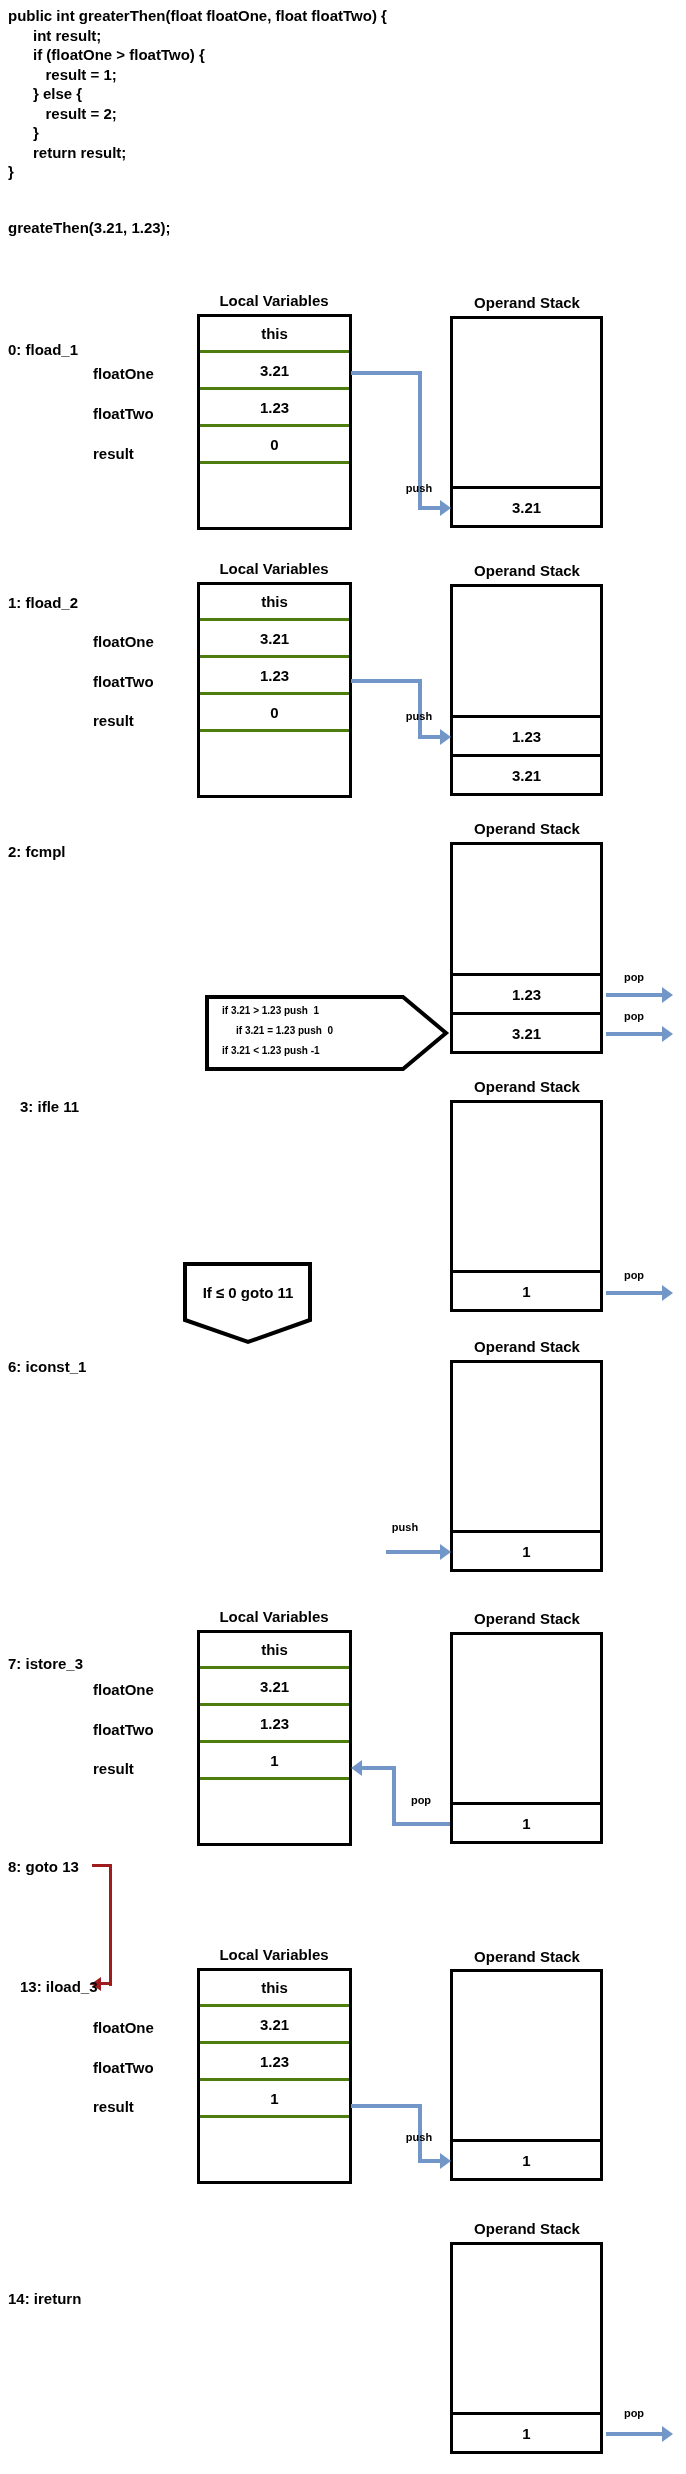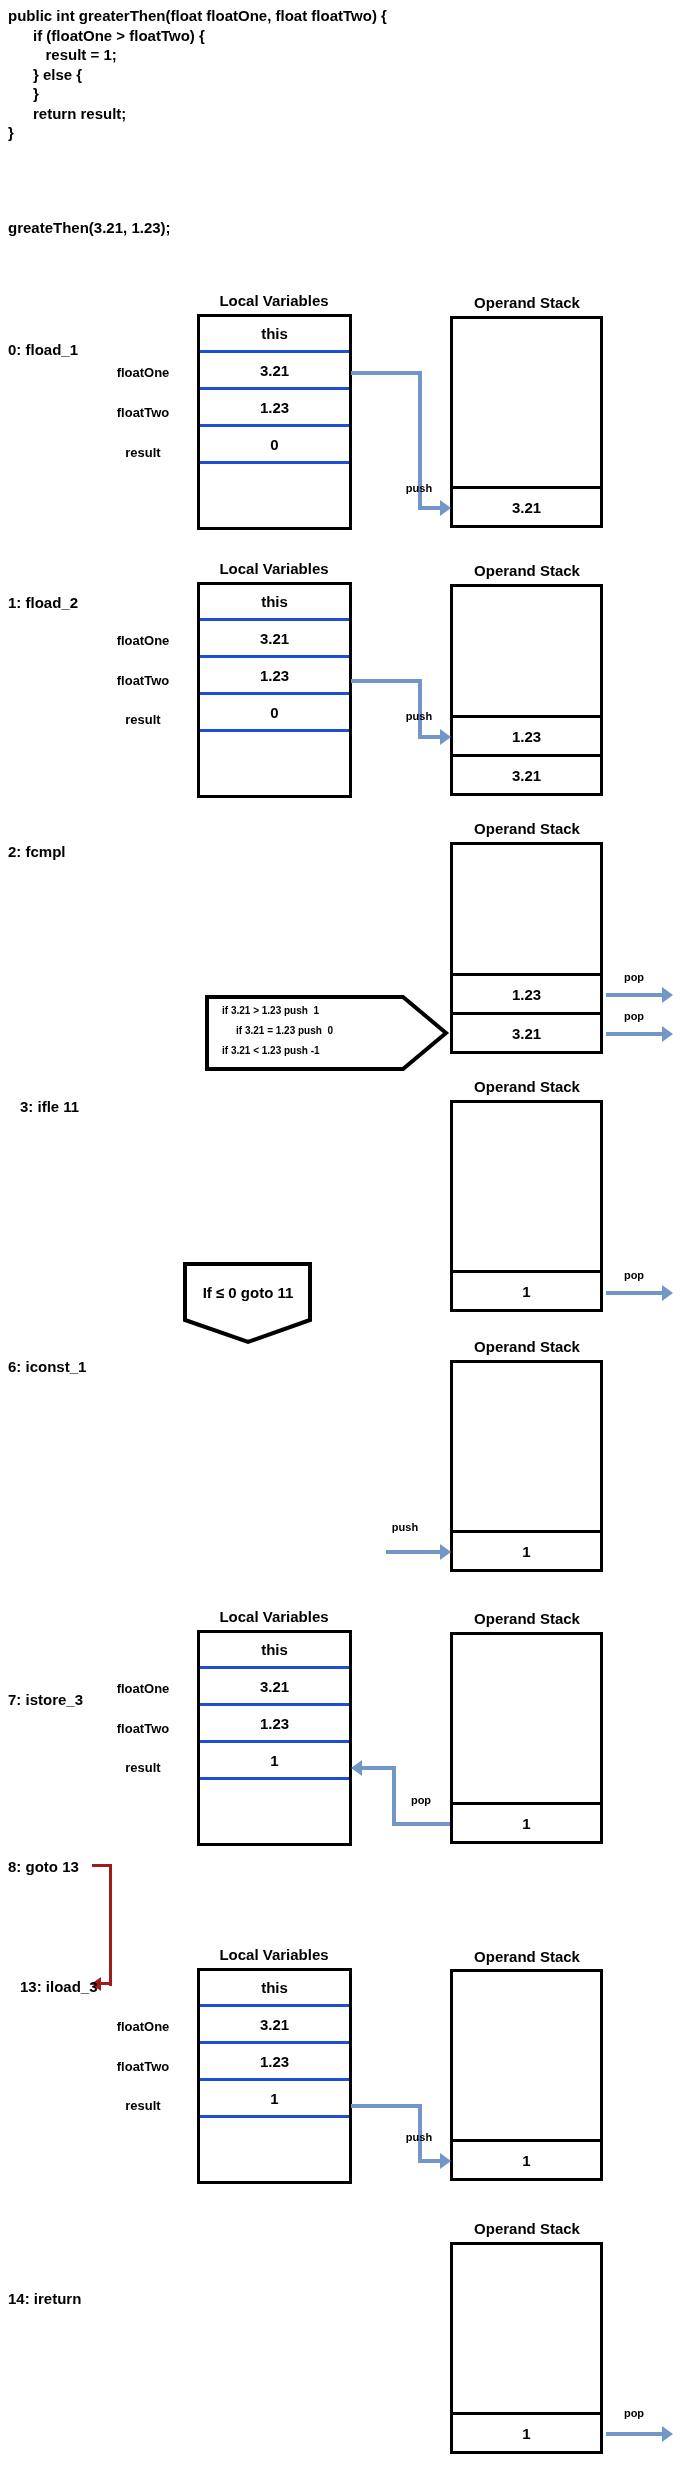--- a/index.html
+++ b/index.html
@@ -5,29 +5,29 @@
   html,body{margin:0;padding:0;background:#fff;}
   .canvas{position:relative;width:686px;height:2474px;background:#fff;overflow:hidden;
           font-family:"Liberation Sans",sans-serif;font-weight:bold;color:#000;}
   .abs{position:absolute;}
   .codeline{white-space:pre;font-size:15px;line-height:19.5px;}
   .callline{white-space:pre;font-size:15px;}
   .inst{font-size:15px;white-space:nowrap;}
   .title{font-size:15px;text-align:center;}
   .lvbox{position:absolute;left:197px;width:155px;height:216px;border:3px solid #000;
          box-sizing:border-box;background:#fff;display:flex;flex-direction:column;}
-  .lvrow{border-bottom:3px solid #1d4ed8;height:37px;box-sizing:border-box;flex:0 0 auto;
+  .lvrow{border-bottom:3px solid #4d7c0f;height:37px;box-sizing:border-box;flex:0 0 auto;
          display:flex;align-items:center;justify-content:center;font-size:15px;}
   .lvrow.first{height:36px;}
   .lvrow.last{flex:1 1 auto;border-bottom:none;}
   .stackbox{position:absolute;left:450px;width:153px;height:212px;border:3px solid #000;
             box-sizing:border-box;background:#fff;display:flex;flex-direction:column;justify-content:flex-end;}
   .scell{border-top:3px solid #000;height:39px;box-sizing:border-box;flex:0 0 auto;
          display:flex;align-items:center;justify-content:center;font-size:15px;}
-  .rowlab{position:absolute;left:93px;width:100px;text-align:center;font-size:13px;}
+  .rowlab{position:absolute;left:93px;width:100px;text-align:left;font-size:15px;}
   .hl{position:absolute;height:4px;background:var(--arrow_blue);}
   .vl{position:absolute;width:4px;background:var(--arrow_blue);}
   .ah-r{position:absolute;width:0;height:0;border-top:8px solid transparent;
         border-bottom:8px solid transparent;border-left:11px solid var(--arrow_blue);}
   .ah-l{position:absolute;width:0;height:0;border-top:8px solid transparent;
         border-bottom:8px solid transparent;border-right:11px solid var(--arrow_blue);}
   .hl.red{height:3px;background:var(--arrow_red);}
   .vl.red{width:3px;background:var(--arrow_red);}
   .ah-l.redh{border-top-width:7px;border-bottom-width:7px;border-right-width:10px;
              border-right-color:var(--arrow_red);}
@@ -35,23 +35,25 @@
   .notetxt{position:absolute;white-space:pre;font-size:10px;line-height:20px;}
   svg{position:absolute;overflow:visible;}
 </style>
 </head>
 <body>
 
 <div class="canvas">
 
   <div class="abs" style="left:8px;top:6px;">
     <div class="codeline">public int greaterThen(float floatOne, float floatTwo) {</div>
+    <div class="codeline">      int result;</div>
     <div class="codeline">      if (floatOne &gt; floatTwo) {</div>
     <div class="codeline">         result = 1;</div>
     <div class="codeline">      } else {</div>
+    <div class="codeline">         result = 2;</div>
     <div class="codeline">      }</div>
     <div class="codeline">      return result;</div>
     <div class="codeline">}</div>
   </div>
   <div class="abs callline" style="left:8px;top:219px;">greateThen(3.21, 1.23);</div>
 
   <div class="abs title" style="left:194px;top:292px;width:160px;">Local Variables</div>
   <div class="abs title" style="left:446px;top:294px;width:162px;">Operand Stack</div>
   <div class="abs inst" style="left:8px;top:341px;">0: fload_1</div>
   <div class="lvbox" style="top:314px;">
@@ -132,21 +134,21 @@
   <div class="abs inst" style="left:8px;top:1358px;">6: iconst_1</div>
   <div class="stackbox" style="top:1360px;">
     <div class="scell">1</div>
   </div>
   <div class="hl" style="left:386px;top:1550px;width:54px;"></div>
   <div class="ah-r" style="left:440px;top:1544px;"></div>
   <div class="pplabel" style="left:380px;top:1521px;width:50px;">push</div>
 
   <div class="abs title" style="left:194px;top:1608px;width:160px;">Local Variables</div>
   <div class="abs title" style="left:446px;top:1610px;width:162px;">Operand Stack</div>
-  <div class="abs inst" style="left:8px;top:1655px;margin-top:36px;">7: istore_3</div>
+  <div class="abs inst" style="left:8px;top:1655px;">7: istore_3</div>
   <div class="lvbox" style="top:1630px;">
     <div class="lvrow first">this</div>
     <div class="lvrow">3.21</div>
     <div class="lvrow">1.23</div>
     <div class="lvrow">1</div>
     <div class="lvrow last"></div>
   </div>
   <div class="rowlab" style="top:1681px;">floatOne</div>
   <div class="rowlab" style="top:1721px;">floatTwo</div>
   <div class="rowlab" style="top:1760px;">result</div>

